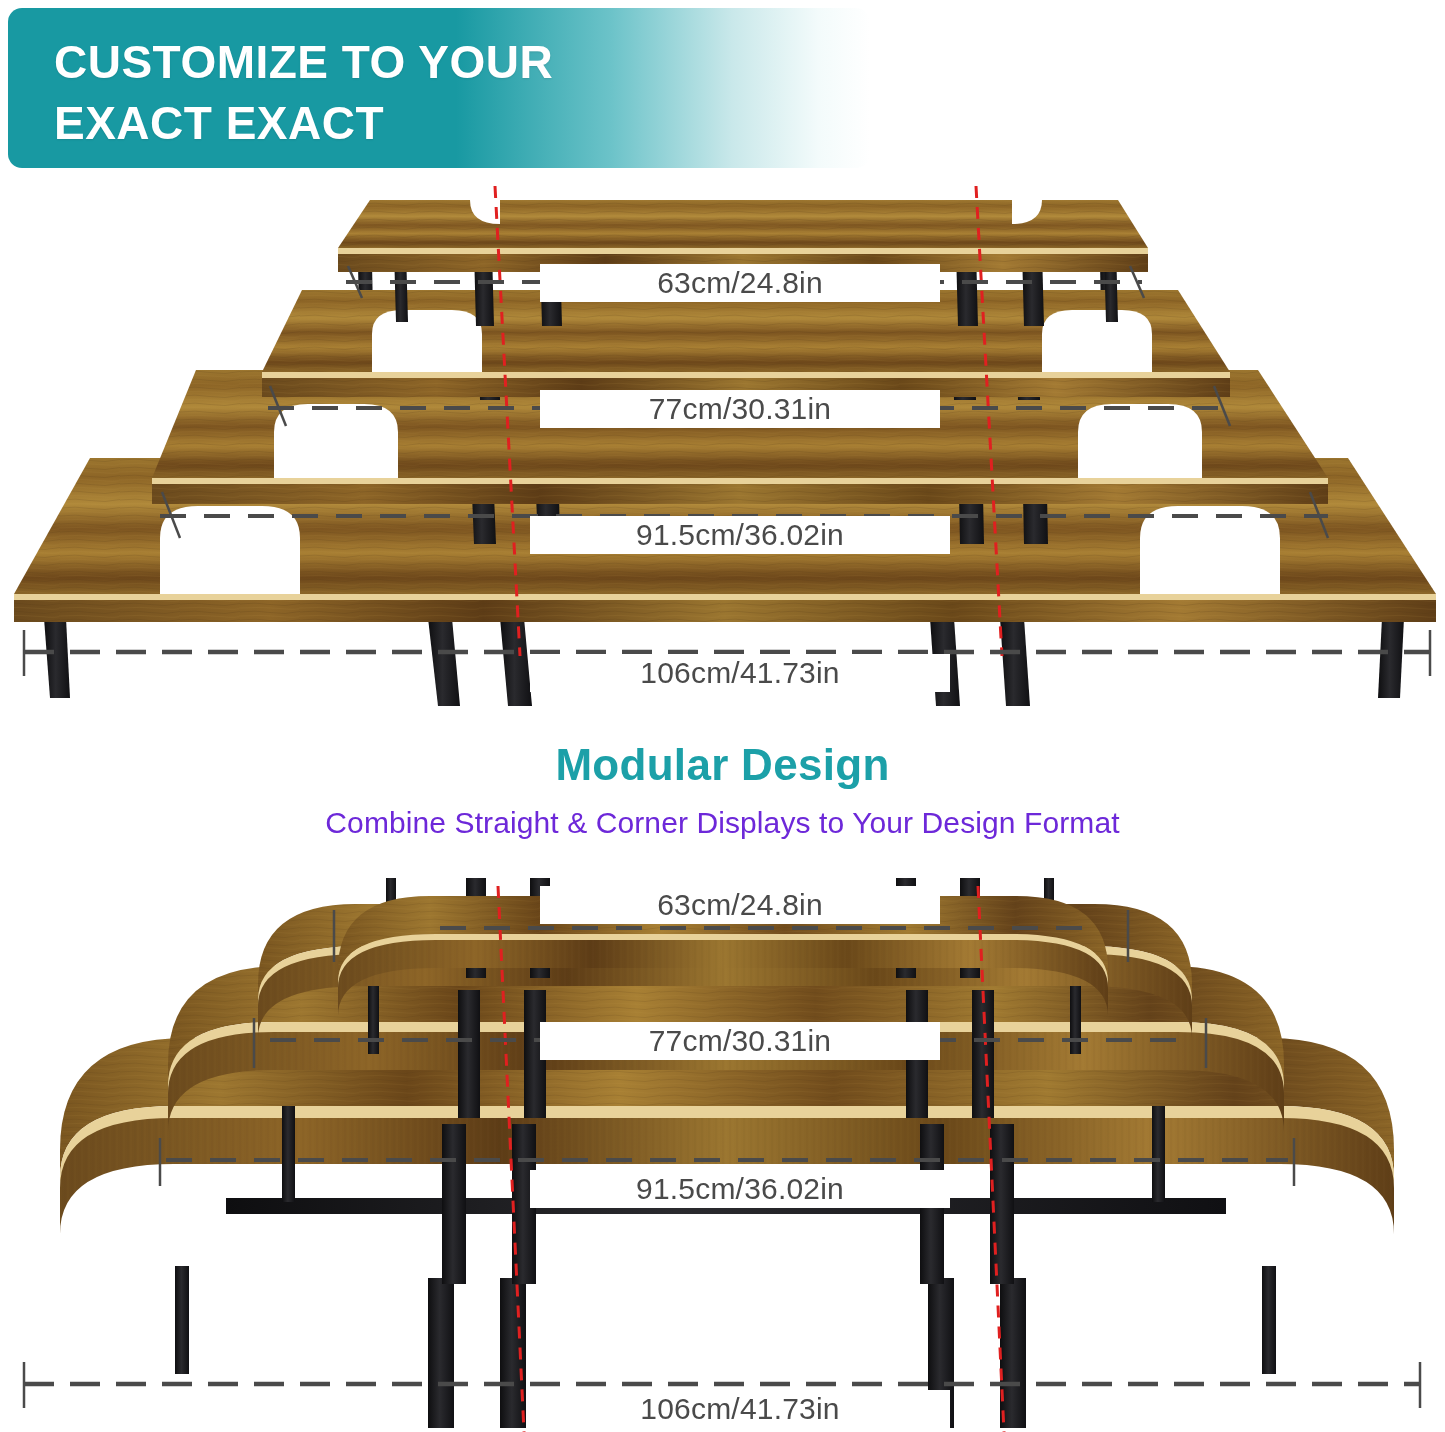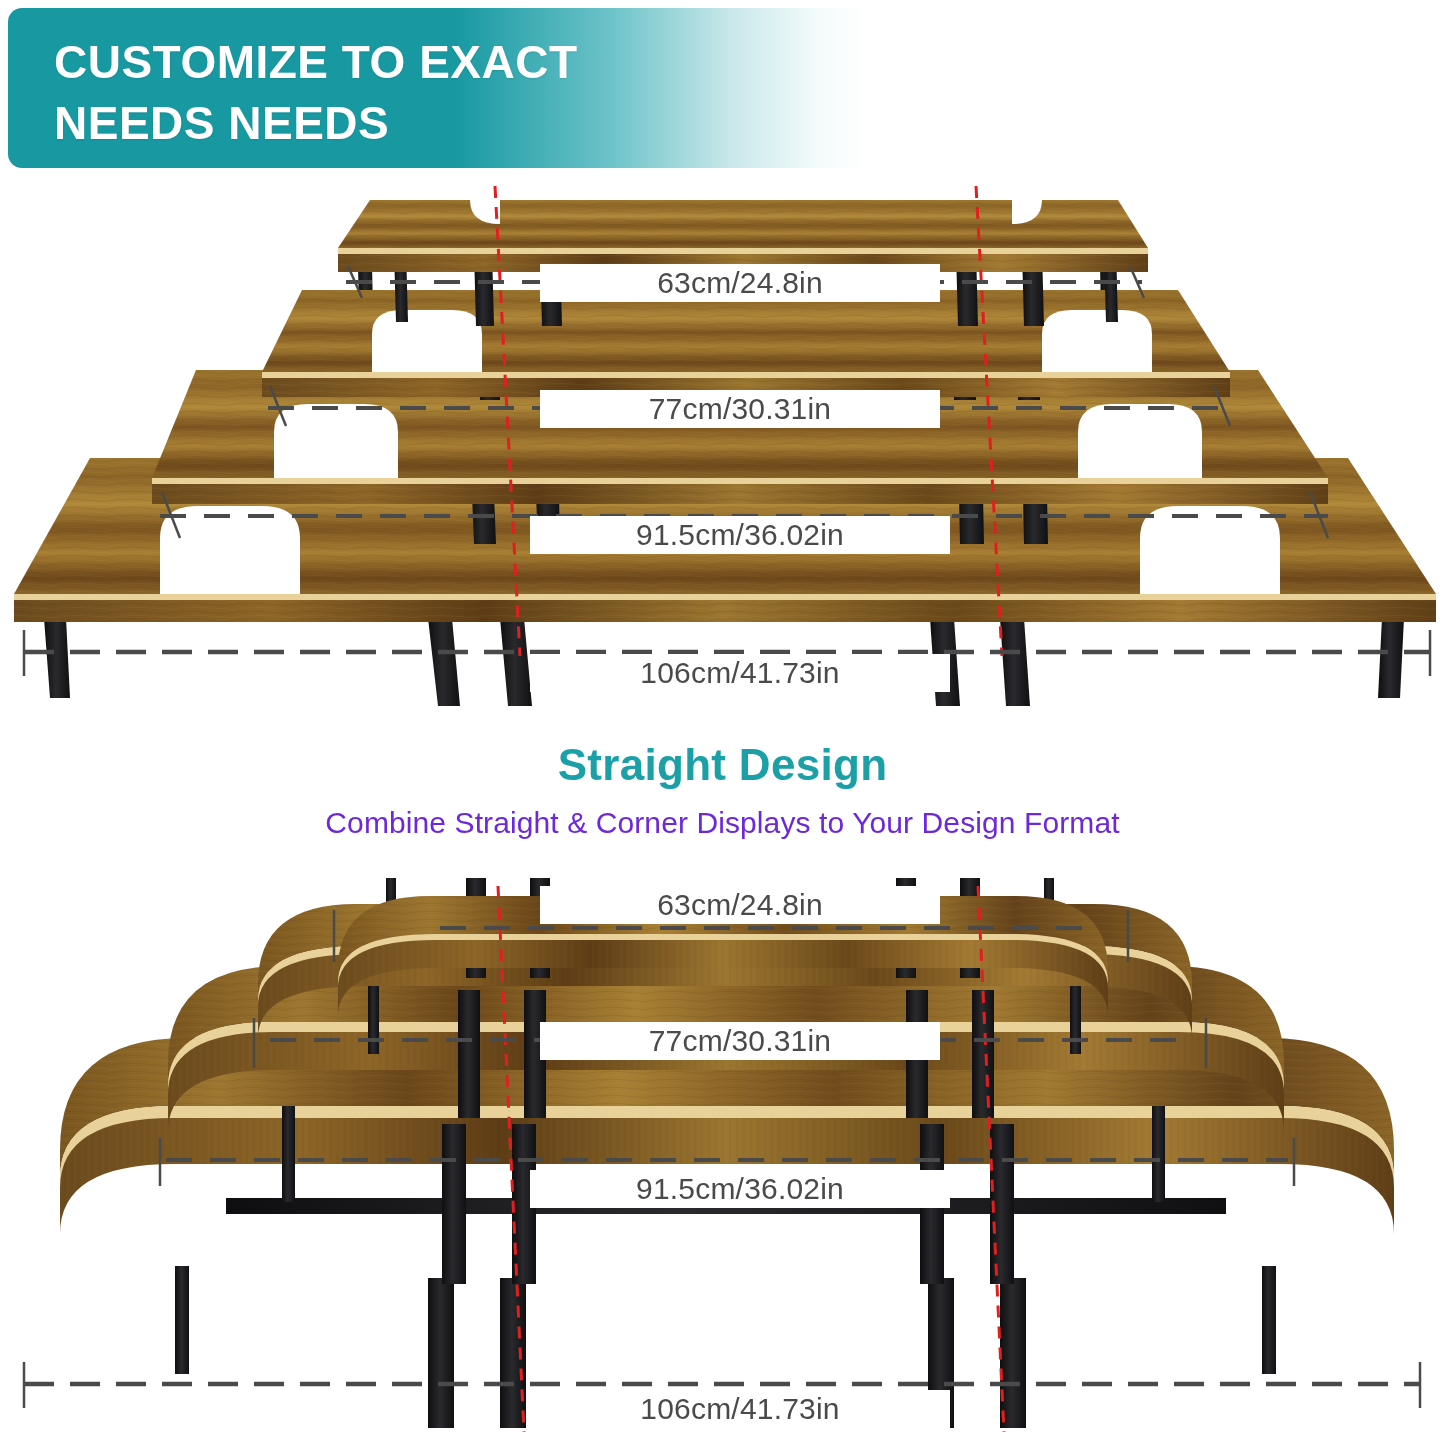--- a/index.html
+++ b/index.html
@@ -40,22 +40,22 @@
     position:absolute; text-align:center;
     color:#4a4a4a; font-size:30px; font-weight:normal;
     letter-spacing:0.2px; white-space:nowrap;
   }
 </style>
 </head>
 <body>
 
 <div id="banner">
   <div id="banner-text">
-    <span class="ln">CUSTOMIZE TO EXACT</span>
-    <span class="ln">NEEDS NEEDS</span>
+    <span class="ln">CUSTOMIZE TO YOUR</span>
+    <span class="ln">EXACT EXACT</span>
   </div>
 </div>
 
 <div class="stage" id="stage-top">
   <svg viewBox="0 0 1445 520" preserveAspectRatio="none">
     <defs>
       <linearGradient id="woodTop" x1="0" y1="0" x2="0" y2="1">
         <stat></stat>
         <stop offset="0%" stop-color="#9c762f"></stop>
         <stop offset="14%" stop-color="#8d6526"></stop>
@@ -308,14 +308,14 @@
       <line x1="1420" y1="484" x2="1420" y2="530" stroke-width="2.5"></line>
     </g>
   </svg>
 
   <div class="dimlabel" style="left:540px; top:8px; width:400px; background:#fff; padding:2px 10px;">63cm/24.8in</div>
   <div class="dimlabel" style="left:540px; top:144px; width:400px; background:#fff; padding:2px 10px;">77cm/30.31in</div>
   <div class="dimlabel" style="left:530px; top:292px; width:420px; background:#fff; padding:2px 10px;">91.5cm/36.02in</div>
   <div class="dimlabel" style="left:530px; top:512px; width:420px; background:#fff; padding:2px 10px;">106cm/41.73in</div>
 </div>
 
-<div id="mid-title">Straight Design</div>
+<div id="mid-title">Modular Design</div>
 <div id="mid-sub">Combine Straight &amp; Corner Displays to Your Design Format</div>
 
 </body></html>

